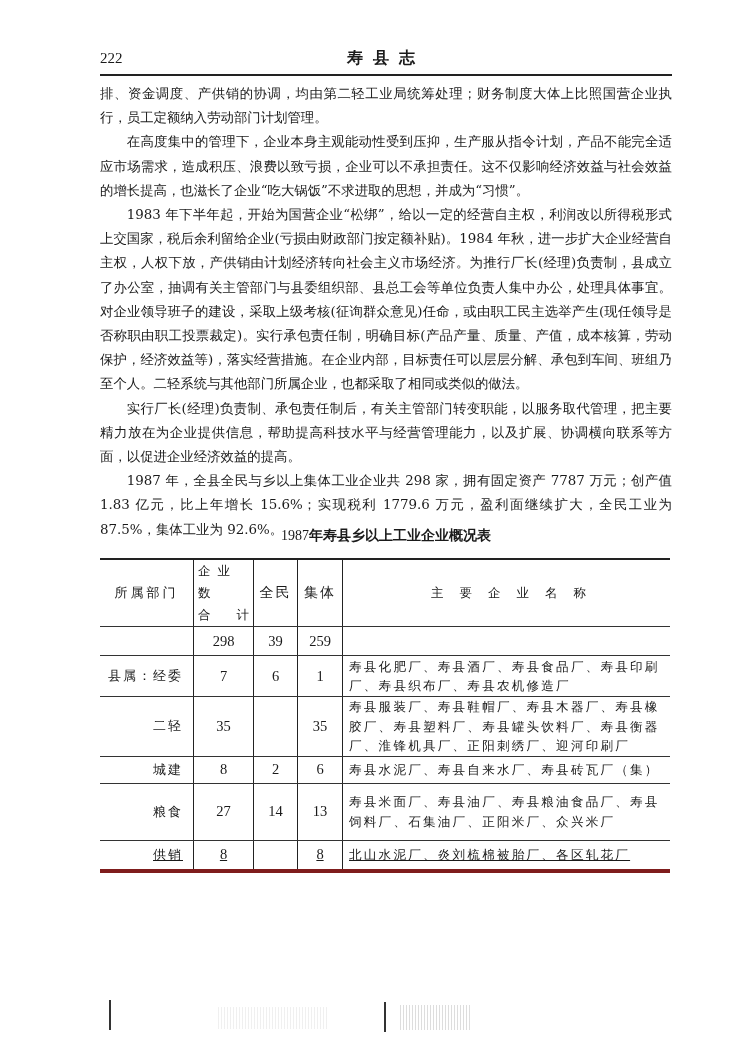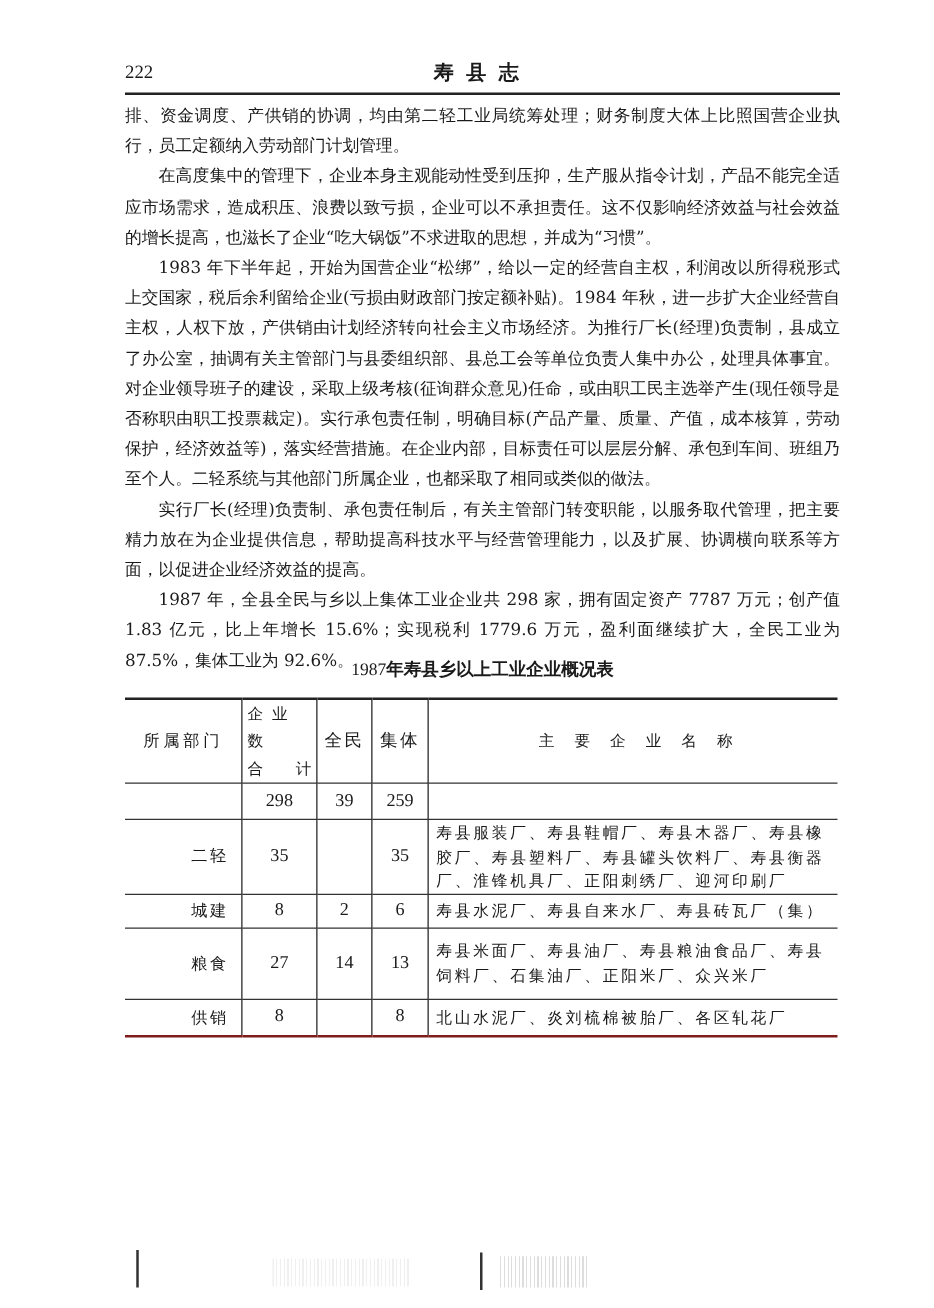--- a/index.html
+++ b/index.html
@@ -12,21 +12,21 @@
   .body-text { position:absolute; left:100px; top:82px; width:572px; font-size:13.4px; line-height:24.2px; text-align:justify; }
   .body-text p { margin:0; }
   .body-text p.indent { text-indent:2em; }
   .table-title { position:absolute; left:100px; top:527px; width:572px; text-align:center; font-size:14px; font-weight:bold; font-family:"DejaVu Sans", sans-serif; }
   .table-title .yr { font-family:Liberation Serif, serif; font-weight:normal; font-size:14px; }
   table.survey { position:absolute; left:100px; top:558px; width:570px; border-collapse:collapse; font-size:13px; }
   table.survey td, table.survey th { border-left:1px solid #222; border-right:1px solid #222; border-top:1px solid #333; border-bottom:1px solid #333; padding:0 4px; font-weight:normal; }
   table.survey tr > :first-child { border-left:none; }
   table.survey tr > :last-child { border-right:none;padding-left:24px; }
   table.survey thead tr th { border-top:2px solid #222; height:56px; }
-  table.survey tbody tr:last-child td { border-bottom:2px solid #7f1d1d; }
+  table.survey tbody tr:last-child td { border-bottom:4px solid #7f1d1d;text-decoration:underline; }
   .c-dept { width:79px; text-align:right; padding-right:10px !important; letter-spacing:2px; }
   .c-num { text-align:center; font-family:"Liberation Serif", serif; font-size:14.5px; }
   .c-total { width:51px;margin-top:12px; } .c-state { width:35px; } .c-coll { width:36px; }
   .c-names { text-align:left; font-size:12.6px; letter-spacing:2.2px; line-height:19.5px; padding-left:6px !important; }
   th.c-dept { text-align:center; padding-right:4px !important; letter-spacing:3px; }
   th.h-total { font-size:12.5px; line-height:22px; padding:0 2px; text-align:left; }
   th.h-total .l1 { display:block; letter-spacing:7px; }
   th.h-total .l2 { display:block; text-align:justify; text-align-last:justify; }
   th.h-names { text-align:center; letter-spacing:16px; font-size:12.5px; }
   th.h-small { text-align:center; letter-spacing:2px; font-size:14px; }
@@ -76,20 +76,27 @@
     </tr>
   </thead>
   <tbody>
     <tr class="r-total">
       <td class="c-dept"></td>
       <td class="c-num c-total">298</td>
       <td class="c-num c-state">39</td>
       <td class="c-num c-coll">259</td>
       <td class="c-names"></td>
     </tr>
+    <tr class="r-jingwei">
+      <td class="c-dept">县属：经委</td>
+      <td class="c-num c-total">7</td>
+      <td class="c-num c-state">6</td>
+      <td class="c-num c-coll">1</td>
+      <td class="c-names">寿县化肥厂、寿县酒厂、寿县食品厂、寿县印刷厂、寿县织布厂、寿县农机修造厂</td>
+    </tr>
     <tr class="r-erqing">
       <td class="c-dept">二轻</td>
       <td class="c-num c-total">35</td>
       <td class="c-num c-state"></td>
       <td class="c-num c-coll">35</td>
       <td class="c-names">寿县服装厂、寿县鞋帽厂、寿县木器厂、寿县橡胶厂、寿县塑料厂、寿县罐头饮料厂、寿县衡器厂、淮锋机具厂、正阳刺绣厂、迎河印刷厂</td>
     </tr>
     <tr class="r-chengjian">
       <td class="c-dept">城建</td>
       <td class="c-num c-total">8</td>

